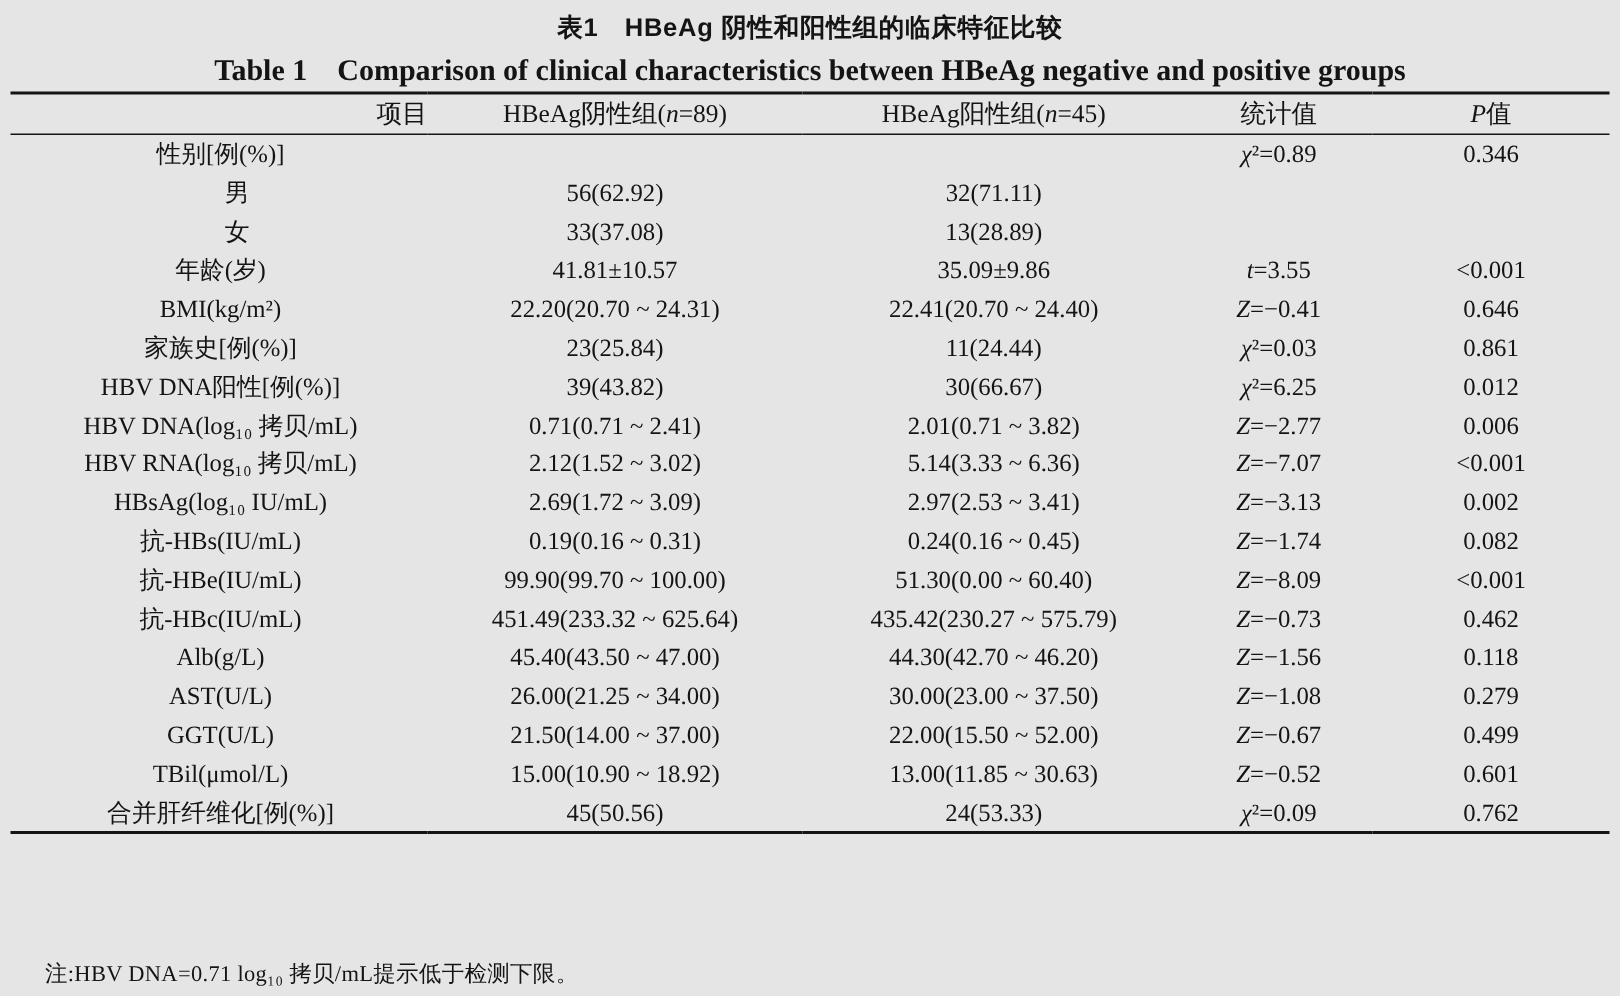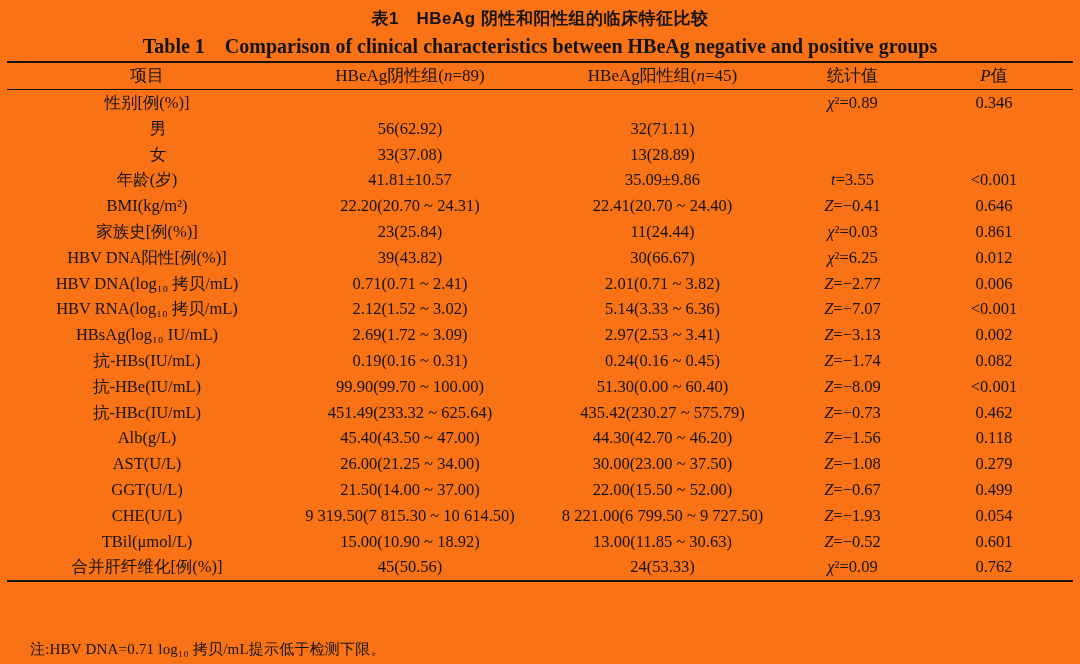--- a/index.html
+++ b/index.html
@@ -2,21 +2,21 @@
 <html><head>
 <meta charset="utf-8">
 <style>
   * { margin:0; padding:0; box-sizing:border-box; }
   html,body { width:1080px; height:664px; background:#ffffff; }
   body {
     font-family:"Liberation Serif","DejaVu Serif",serif;
     color:#141414;
     position:relative;
   }
-  .page { position:absolute; left:0; top:0; width:1080px; height:664px; background:#f97316; }
+  .page { position:absolute; left:0; top:0; width:1080px; height:664px; background:#e5e5e5; }
 
   .title-cn {
     position:absolute; left:0; top:7px; width:1080px;
     text-align:center; font-weight:bold; font-size:17px;
     font-family:"Liberation Sans","DejaVu Sans",sans-serif;
     letter-spacing:0.5px;
   }
   .title-en {
     position:absolute; left:0; top:33px; width:1080px;
     text-align:center; font-weight:bold; font-size:20px;
@@ -29,21 +29,21 @@
     border-top:2px solid #141414;
     border-bottom:2px solid #141414;
     font-size:16.5px;
   }
   table.clin thead th {
     font-weight:normal; font-size:17px;
     border-bottom:1.5px solid #141414;
     height:26px; line-height:26px;
     white-space:nowrap; overflow:hidden;
   }
-  table.clin th.h-item { text-align:center; padding-left:2px; }
+  table.clin th.h-item { text-align:right; padding-left:2px; }
   table.clin td {
     height:25.8px; line-height:25.8px; padding:0;
     white-space:nowrap; overflow:hidden;
   }
   .td-item { text-align:center; padding-left:2px !important; }
   .td-item.indent { padding-left:24px !important; }
   .td-num { text-align:center; }
   i { font-style:italic; }
 
   .footnote {
@@ -183,27 +183,20 @@
           <td class="td-num">0.279</td>
         </tr>
         <tr>
           <td class="td-item">GGT(U/L)</td>
           <td class="td-num">21.50(14.00 ~ 37.00)</td>
           <td class="td-num">22.00(15.50 ~ 52.00)</td>
           <td class="td-num"><i>Z</i>=−0.67</td>
           <td class="td-num">0.499</td>
         </tr>
         <tr>
-          <td class="td-item">CHE(U/L)</td>
-          <td class="td-num">9 319.50(7 815.30 ~ 10 614.50)</td>
-          <td class="td-num">8 221.00(6 799.50 ~ 9 727.50)</td>
-          <td class="td-num"><i>Z</i>=−1.93</td>
-          <td class="td-num">0.054</td>
-        </tr>
-        <tr>
           <td class="td-item">TBil(μmol/L)</td>
           <td class="td-num">15.00(10.90 ~ 18.92)</td>
           <td class="td-num">13.00(11.85 ~ 30.63)</td>
           <td class="td-num"><i>Z</i>=−0.52</td>
           <td class="td-num">0.601</td>
         </tr>
         <tr>
           <td class="td-item">合并肝纤维化[例(%)]</td>
           <td class="td-num">45(50.56)</td>
           <td class="td-num">24(53.33)</td>

